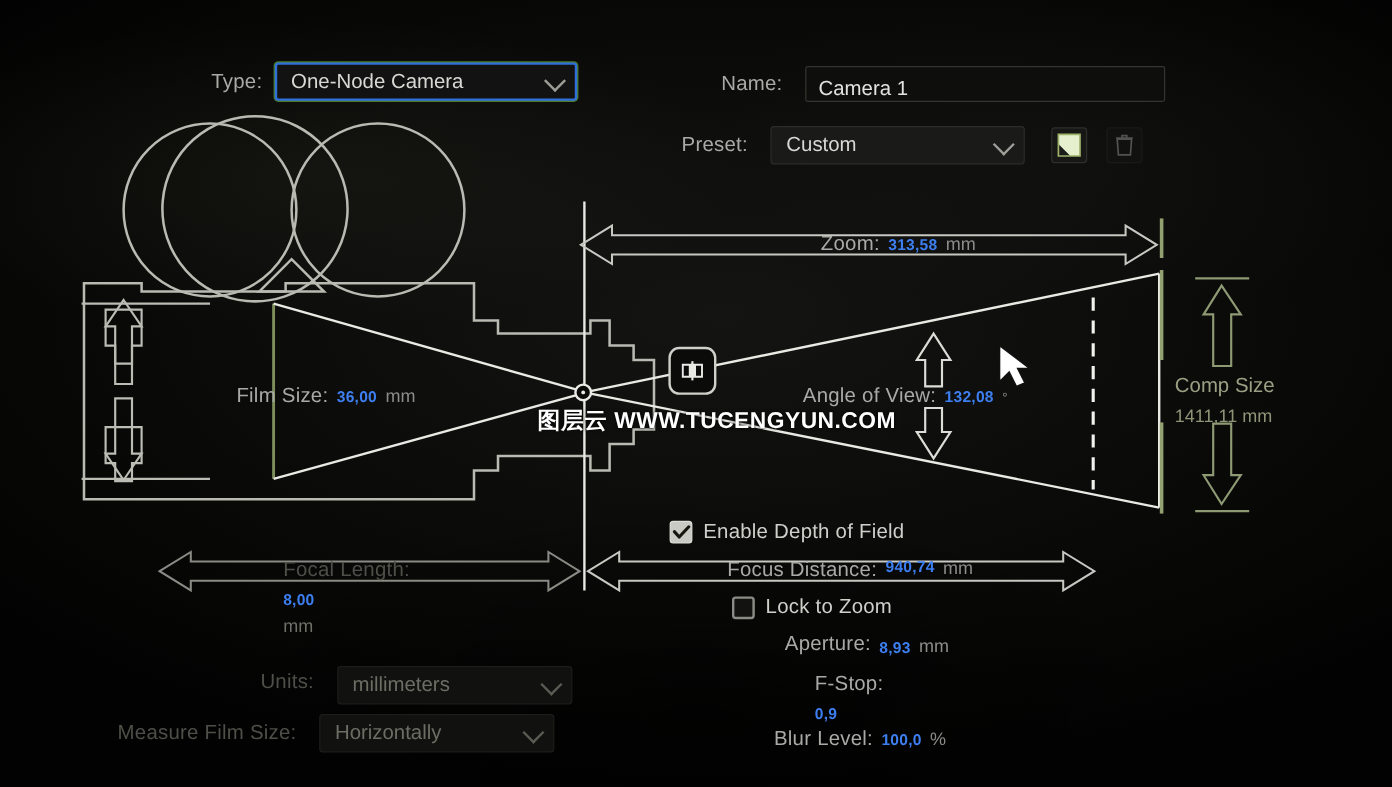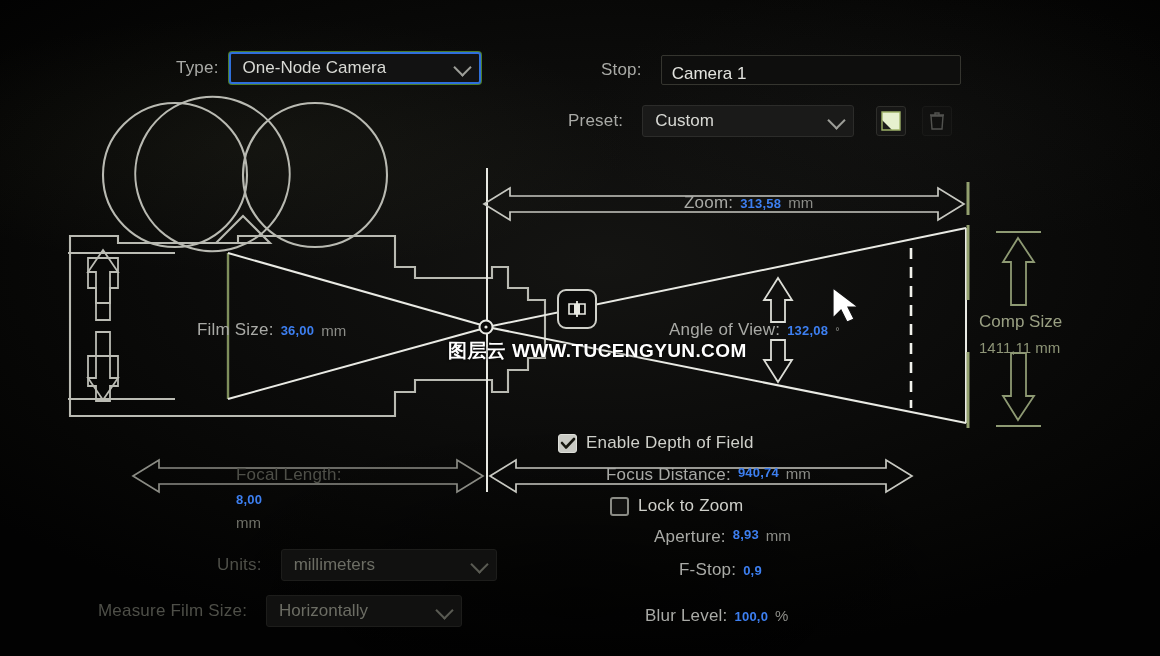--- a/index.html
+++ b/index.html
@@ -173,21 +173,21 @@
 
   <div class="abs ctl-row" style="left:176px;top:52px;">
     <div class="lbl">Type:</div>
     <div class="select focus" style="width:252px;">
       <span>One-Node Camera</span>
       <span class="chev"></span>
     </div>
   </div>
 
   <div class="abs ctl-row" style="left:601px;top:55px;">
-    <div class="lbl">Stop:</div>
+    <div class="lbl">Name:</div>
     <div class="textfield" style="width:300px;margin-left:9px;" title="Camera name">
       <span>Camera 1</span>
     </div>
   </div>
 
   <div class="abs ctl-row" style="left:568px;top:105px;">
     <div class="lbl">Preset:</div>
     <div class="select" style="width:212px;margin-left:9px;">
       <span>Custom</span>
       <span class="chev"></span>
@@ -250,41 +250,41 @@
       </svg>
     </span>
     <span class="lbl">Enable Depth of Field</span>
   </div>
 
   <div class="abs cbrow" style="left:610px;top:496px;">
     <span class="cb off"></span>
     <span class="lbl">Lock to Zoom</span>
   </div>
 
-  <div class="abs" style="left:654px;top:527px;display:flex;align-items:flex-start;gap:7px;">
+  <div class="abs" style="left:654px;top:527px;display:flex;align-items:flex-end;gap:7px;">
     <span class="lbl">Aperture:</span>
     <span class="val">8,93</span>
     <span class="unit">mm</span>
   </div>
 
-  <div class="abs" style="left:679px;top:560px;display:flex;align-items:baseline;gap:7px;">
+  <div class="abs" style="left:679px;top:560px;display:flex;align-items:baseline;gap:7px;flex-direction:column;">
     <span class="lbl">F-Stop:</span>
     <span class="val">0,9</span>
     <span class="unit"></span>
   </div>
 
   <div class="abs" style="left:645px;top:596px;display:flex;align-items:baseline;gap:7px;margin-top:10px;">
     <span class="lbl">Blur Level:</span>
     <span class="val">100,0</span>
     <span class="unit">%</span>
   </div>
 
   <div class="abs ctl-row" style="left:217px;top:549px;">
     <div class="lbl dim">Units:</div>
-    <div class="select dim" style="width:216px;margin-left:9px;">
+    <div class="select dim" style="width:196px;margin-left:9px;margin-top:6px;">
       <span>millimeters</span>
       <span class="chev"></span>
     </div>
   </div>
 
   <div class="abs ctl-row" style="left:98px;top:595px;">
     <div class="lbl dim">Measure Film Size:</div>
     <div class="select dim" style="width:196px;margin-left:9px;">
       <span>Horizontally</span>
       <span class="chev"></span>

